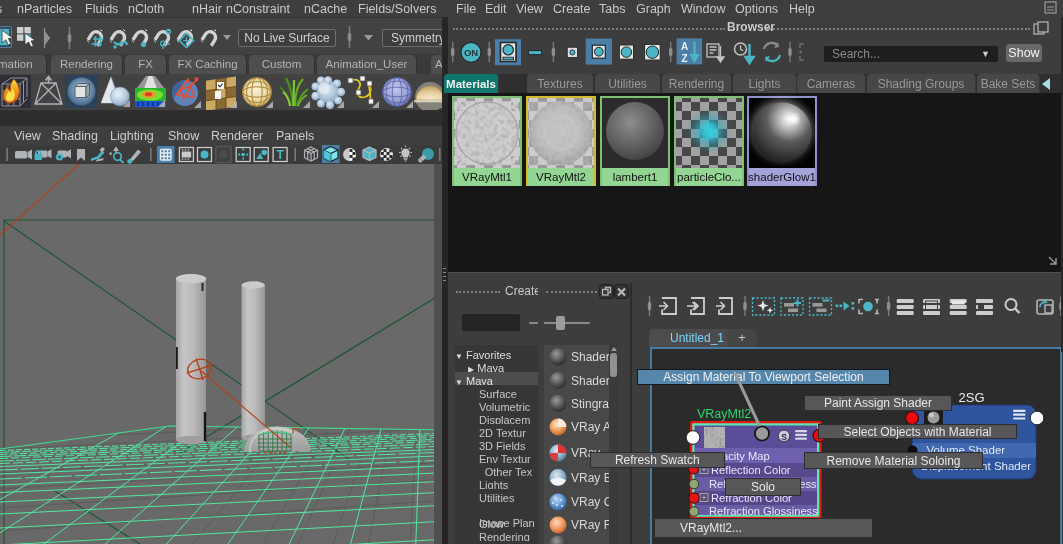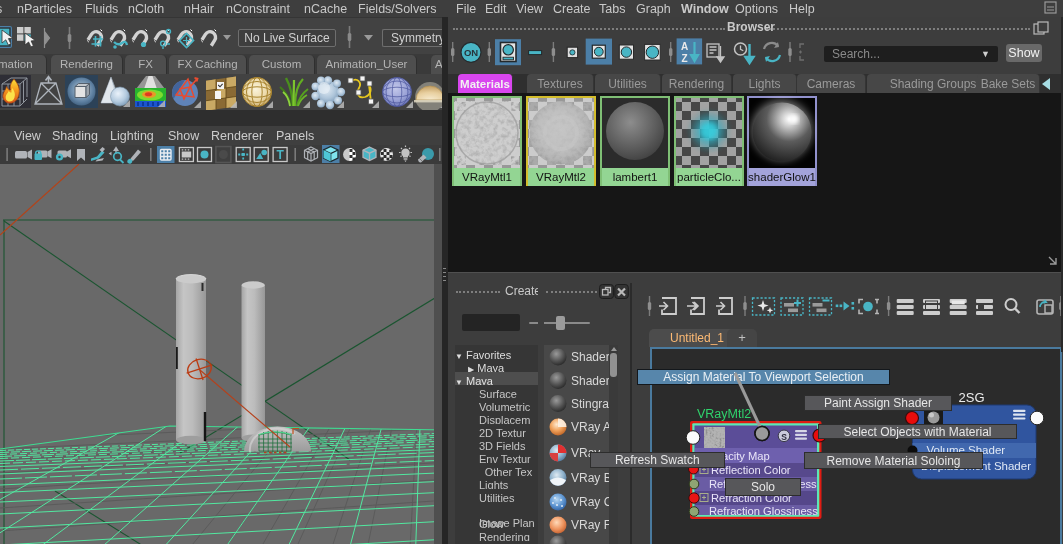--- a/index.html
+++ b/index.html
@@ -18,32 +18,32 @@
 </style>
 </head>
 <body>
 <div id="root">
 
 <div class="abs" style="left:0;top:0;width:1063px;height:17px;background:#3e3e3e;"></div>
 <div class="mi" style="left:-4px;">s</div>
 <div class="mi" style="left:17px;">nParticles</div>
 <div class="mi" style="left:85px;">Fluids</div>
 <div class="mi" style="left:128px;">nCloth</div>
-<div class="mi" style="left:184px;">nHair</div>
+<div class="mi" style="left:192px;">nHair</div>
 <div class="mi" style="left:226px;">nConstraint</div>
 <div class="mi" style="left:304px;">nCache</div>
 <div class="mi" style="left:358px;">Fields/Solvers</div>
 
 <div class="mi" style="left:456px;">File</div>
 <div class="mi" style="left:485px;">Edit</div>
 <div class="mi" style="left:516px;">View</div>
 <div class="mi" style="left:553px;">Create</div>
 <div class="mi" style="left:599px;">Tabs</div>
 <div class="mi" style="left:636px;">Graph</div>
-<div class="mi" style="left:681px;font-weight:bold;">Window</div>
+<div class="mi" style="left:681px;">Window</div>
 <div class="mi" style="left:735px;">Options</div>
 <div class="mi" style="left:789px;">Help</div>
 
 <div class="abs" style="left:0;top:17px;width:448px;height:37px;background:#424242;border-top:1px solid #353535;"></div>
 <svg class="abs" style="left:0;top:18px;" width="448" height="36" viewBox="0 0 448 36">
  <defs>
   <g id="magnet">
           <path d="M4.5 16.5 L4.5 10 A 5.5 5.5 0 1 1 15.5 10 L15.5 16.5" fill="none" stroke="#d2d2d2" stroke-width="3.4" transform="rotate(32 10 12)"></path>
   <path d="M2.2 13.5 l1.6 1.6 M15.5 2.5 l1.6 1.6" stroke="#fff" stroke-width="1"></path>
         </g>
@@ -591,27 +591,27 @@
   <path d="M354 16 l-3 0 m1.5-1.5 l0 3" stroke-width="1.2"></path>
  </g>
 </svg>
 <div class="abs" style="left:824px;top:46px;width:174px;height:16px;background:#1e1e1e;border-radius:2px;
  color:#8a8a8a;font-size:12px;line-height:16px;padding-left:0;"><span style="margin-left:8px;">Search...</span>
  <span style="position:absolute;right:8px;top:0px;color:#cfcfcf;font-size:9px;">▼</span></div>
 <div class="abs" style="left:1006px;top:44px;width:36px;height:18px;background:#696969;border-radius:3px;
  color:#f2f2f2;font-size:12.5px;text-align:center;line-height:18px;">Show</div>
 
 <div class="abs" style="left:448px;top:74px;width:615px;height:20px;background:#2f2f2f;"></div>
-<div class="htab" style="left:458px;width:54px;background:#d946ef;color:#f2f2f2;font-weight:bold;font-size:11.5px;">Materials</div>
+<div class="htab" style="left:444px;width:54px;background:#0f766e;color:#f2f2f2;font-weight:bold;font-size:11.5px;">Materials</div>
 <div class="htab" style="left:527px;width:66px;">Textures</div>
 <div class="htab" style="left:595px;width:65px;">Utilities</div>
 <div class="htab" style="left:662px;width:69px;">Rendering</div>
 <div class="htab" style="left:733px;width:63px;">Lights</div>
 <div class="htab" style="left:797px;width:68px;">Cameras</div>
-<div class="htab" style="left:867px;width:108px;padding-left:12px;">Shading Groups</div>
+<div class="htab" style="left:867px;width:108px;">Shading Groups</div>
 <div class="htab" style="left:977px;width:62px;">Bake Sets</div>
 <div class="abs" style="left:1042px;top:78px;width:0;height:0;border-right:8px solid #a7dde4;border-top:6px solid transparent;border-bottom:6px solid transparent;"></div>
 
 <div class="abs" style="left:448px;top:93px;width:615px;height:179px;background:#161616;"></div>
 <div class="abs" style="left:448px;top:272px;width:615px;height:1px;background:#505050;"></div>
 <svg class="abs" style="left:1046px;top:254px;" width="14" height="14" viewBox="0 0 14 14">
       <path d="M3 3 L10 10 M10 4 L10 10 L4 10" stroke="#9a9a9a" stroke-width="1.4" fill="none"></path>
     </svg>
 <svg class="abs" style="left:448px;top:93px;" width="615" height="167" viewBox="0 0 615 167" id="swsvg">
 <defs>
@@ -880,21 +880,21 @@
         <path d="M370 17.5 l4.5 4.5" stroke="#cdcdcd" stroke-width="2.4"></path>
  <g transform="translate(392,6)">
           <rect x="0" y="3" width="16" height="14" rx="2" fill="none" stroke="#b5b5b5" stroke-width="1.6"></rect>
           <rect x="8" y="8" width="7" height="8" fill="#3d3d3d" stroke="#b5b5b5" stroke-width="1.4"></rect>
           <path d="M3 10 A 5 5 0 0 1 9 5 l-1.5 -2 m1.5 2 l-2.5 1" stroke="#49b5c5" stroke-width="1.6" fill="none"></path>
         </g>
  <use href="#sep2" x="415.8" y="5"></use>
 </g>
 </svg>
 <div class="abs" style="left:649px;top:329px;width:96px;height:18px;background:#4c4c4c;border-radius:5px 5px 0 0;
- color:#fdba74;font-size:12px;text-align:center;line-height:19px;">Untitled_1</div>
+ color:#7dd3fc;font-size:12px;text-align:center;line-height:19px;">Untitled_1</div>
 <div class="abs" style="left:727px;top:329px;width:30px;height:18px;background:#454545;border-radius:5px 5px 0 0;
  color:#c0c0c0;font-size:13px;text-align:center;line-height:18px;">+</div>
 
 <div class="abs" style="left:650px;top:347px;width:412px;height:197px;background:#2b2b2b;border-top:2px solid #4a7a9e;border-left:2px solid #4a7a9e;border-right:2px solid #4a7a9e;box-sizing:border-box;"></div>
 <svg class="abs" style="left:650px;top:347px;" width="413" height="197" viewBox="650 347 413 197" id="nodesvg">
 <defs>
  <filter id="noise2" x="0%" y="0%" width="100%" height="100%">
   <feTurbulence type="fractalNoise" baseFrequency="0.5" numOctaves="2" seed="3" result="t"></feTurbulence>
   <feColorMatrix in="t" type="matrix" values="0 0 0 0 0.45, 0 0 0 0 0.45, 0 0 0 0 0.45, 1.8 0 0 0 0"></feColorMatrix>
  </filter>
@@ -964,18 +964,19 @@
 </svg>
 
 <div class="abs" style="left:1061px;top:17px;width:2px;height:335px;background:#2a2a2a;"></div>
 
 <div class="pop" style="left:804px;top:395px;width:148px;height:16px;line-height:15px;">Paint Assign Shader</div>
 <div class="pop" style="left:637px;top:369px;width:253px;height:15.5px;line-height:15px;background:#5786ab;color:#e9eff4;border-color:#14181c;">Assign Material To Viewport Selection</div>
 <div class="pop" style="left:818px;top:423.5px;width:199px;height:15.5px;line-height:15px;">Select Objects with Material</div>
 <div class="pop" style="left:804px;top:452px;width:179px;height:17px;line-height:16px;">Remove Material Soloing</div>
 <div class="pop" style="left:590px;top:452px;width:134.5px;height:16px;line-height:15px;">Refresh Swatch</div>
 <div class="pop" style="left:725px;top:477.5px;width:76px;height:18px;line-height:17px;">Solo</div>
+<div class="pop" style="left:654px;top:518px;width:219px;height:20px;line-height:19px;text-align:left;box-sizing:border-box;padding-left:25px;">VRayMtl2...</div>
 
 <svg class="abs" style="left:650px;top:347px;pointer-events:none;" width="413" height="197" viewBox="650 347 413 197">
  <path d="M735 373 L761 429" stroke="#9a9a9a" stroke-width="3" fill="none"></path>
  <circle cx="762" cy="433.5" r="7" fill="#9a9a9a" stroke="#161616" stroke-width="1.6"></circle>
 </svg>
 </div>
 
 </body></html>

